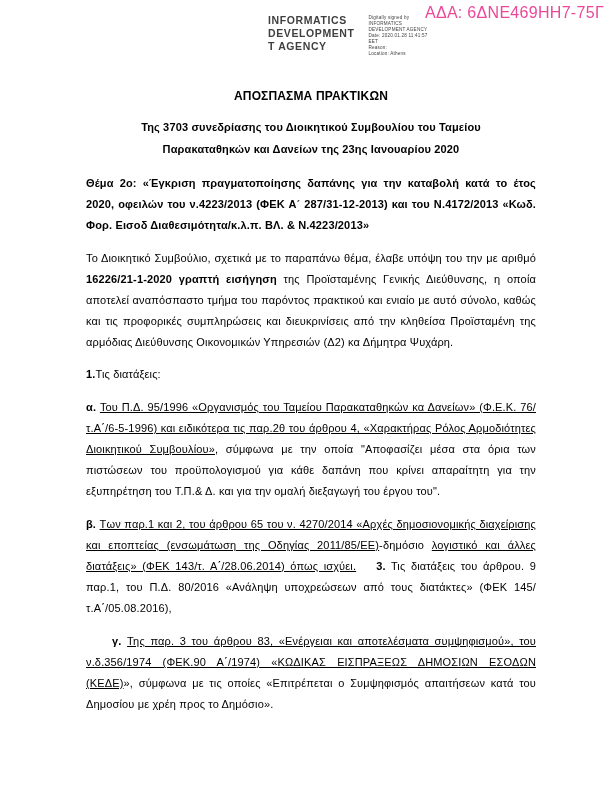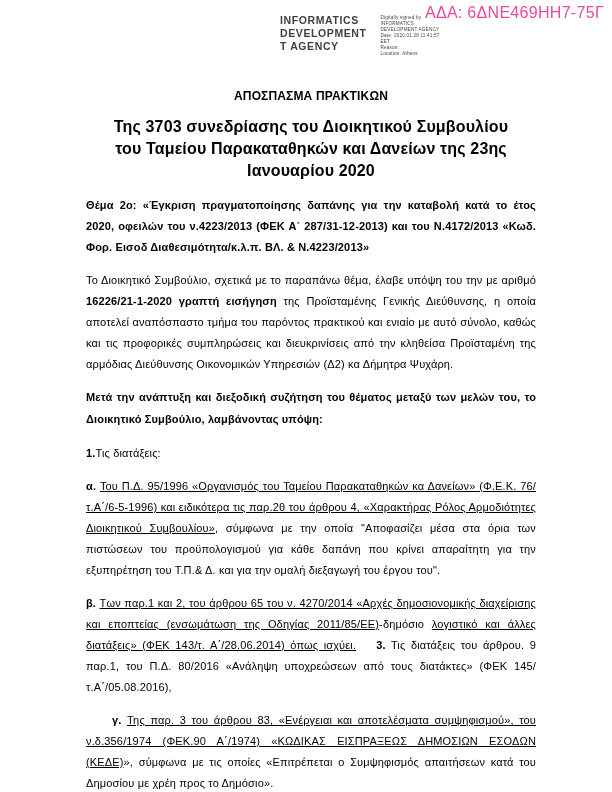--- a/index.html
+++ b/index.html
@@ -11,36 +11,36 @@
     position: relative;
     overflow: hidden;
   }
   
   .ada {
     position: absolute; top: 4px; right: 8px;
     font-size: 16px; letter-spacing: 0.3px; color: #ec4899;
   }
   
   .stamp {
-    position: absolute; left: 280px; top: 14px;
+    position: absolute; left: 268px; top: 14px;
     display: flex; gap: 14px; color: #3f3f3f;
   }
   .stamp-agency { font-size: 10.5px; font-weight: 600; line-height: 13px; letter-spacing: 0.6px; white-space: nowrap; }
   .stamp-details { font-size: 4.6px; line-height: 6px; letter-spacing: 0.2px; padding-top: 1px; white-space: nowrap; }
   
   .content {
     position: absolute; left: 86px; top: 86px; width: 450px;
     font-size: 11px; line-height: 21px; letter-spacing: 0.15px;
   }
   .center { text-align: center; }
   .justify { text-align: justify; }
   .b { font-weight: bold; }
   .u { text-decoration: underline; }
   .title { font-size: 12px; font-weight: bold; margin: 0 0 9px 0; }
-  .subtitle { font-size: 16px; font-weight: bold; line-height: 22px; margin: 0 auto 13px auto; max-width: 420px; }
+  .subtitle { font-size: 11px; font-weight: bold; line-height: 22px; margin: 0 auto 13px auto; max-width: 420px; }
   p { margin: 0 0 12px 0; }
   .theme { font-weight: bold; line-height: 21px; margin-bottom: 12px; }
   .para1 { margin-bottom: 11px; }
   .para2 { font-weight: bold; line-height: 22px; margin-bottom: 13px; }
   .list-intro { }
   .gap3 { margin-left: 20px; }
   .indent-first { text-indent: 26px; }
 </style>
 </head>
 <body>
@@ -67,21 +67,20 @@
 <div class="content">
 
   <div class="title center">ΑΠΟΣΠΑΣΜΑ ΠΡΑΚΤΙΚΩΝ</div>
 
   <div class="subtitle center">Της 3703 συνεδρίασης του Διοικητικού Συμβουλίου του Ταμείου Παρακαταθηκών και Δανείων της 23ης Ιανουαρίου 2020</div>
 
   <p class="theme justify">Θέμα 2ο: «Έγκριση πραγματοποίησης δαπάνης για την καταβολή κατά το έτος 2020, οφειλών του ν.4223/2013 (ΦΕΚ Α΄ 287/31-12-2013) και του Ν.4172/2013 «Κωδ. Φορ. Εισοδ Διαθεσιμότητα/κ.λ.π. ΒΛ. &amp; Ν.4223/2013»</p>
 
   <p class="para1 justify"><span>Το Διοικητικό Συμβούλιο, σχετικά με το παραπάνω θέμα, έλαβε υπόψη του την με αριθμό </span><span class="b">16226/21-1-2020 γραπτή εισήγηση</span><span> της Προϊσταμένης Γενικής Διεύθυνσης, η οποία αποτελεί αναπόσπαστο τμήμα του παρόντος πρακτικού και ενιαίο με αυτό σύνολο, καθώς και τις προφορικές συμπληρώσεις και διευκρινίσεις από την κληθείσα Προϊσταμένη της αρμόδιας Διεύθυνσης Οικονομικών Υπηρεσιών (Δ2) κα Δήμητρα Ψυχάρη.</span></p>
 
-  <p class="para2 justify">Μετά την ανάπτυξη και διεξοδική συζήτηση του θέματος μεταξύ των μελών του, το Διοικητικό Συμβούλιο, λαμβάνοντας υπόψη:</p>
 
   <p class="list-intro"><span class="b">1.</span><span>Τις διατάξεις:</span></p>
 
   <p class="justify"><span class="b">α. </span><span class="u">Του Π.Δ. 95/1996 «Οργανισμός του Ταμείου Παρακαταθηκών κα Δανείων» (Φ.Ε.Κ. 76/τ.Α΄/6-5-1996) και ειδικότερα τις παρ.2θ του άρθρου 4, «Χαρακτήρας Ρόλος Αρμοδιότητες Διοικητικού Συμβουλίου»</span><span>, σύμφωνα με την οποία "Αποφασίζει μέσα στα όρια των πιστώσεων του προϋπολογισμού για κάθε δαπάνη που κρίνει απαραίτητη για την εξυπηρέτηση του Τ.Π.&amp; Δ. και για την ομαλή διεξαγωγή του έργου του".</span></p>
 
   <p class="justify"><span class="b">β. </span><span class="u">Των παρ.1 και 2, του άρθρου 65 του ν. 4270/2014 «Αρχές δημοσιονομικής διαχείρισης και εποπτείας (ενσωμάτωση της Οδηγίας 2011/85/ΕΕ)</span><span>-δημόσιο </span><span class="u">λογιστικό και άλλες διατάξεις» (ΦΕΚ 143/τ. Α΄/28.06.2014) όπως ισχύει.</span><span class="b gap3">3.</span><span> Τις διατάξεις του άρθρου. 9 παρ.1, του Π.Δ. 80/2016 «Ανάληψη υποχρεώσεων από τους διατάκτες» (ΦΕΚ 145/τ.Α΄/05.08.2016),</span></p>
 
   <p class="justify indent-first"><span class="b">γ. </span><span class="u">Της παρ. 3 του άρθρου 83, «Ενέργειαι και αποτελέσματα συμψηφισμού», του ν.δ.356/1974 (ΦΕΚ.90 Α΄/1974) «ΚΩΔΙΚΑΣ ΕΙΣΠΡΑΞΕΩΣ ΔΗΜΟΣΙΩΝ ΕΣΟΔΩΝ (ΚΕΔΕ)</span><span>», σύμφωνα με τις οποίες «Επιτρέπεται ο Συμψηφισμός απαιτήσεων κατά του Δημοσίου με χρέη προς το Δημόσιο».</span></p>
 
 </div>

